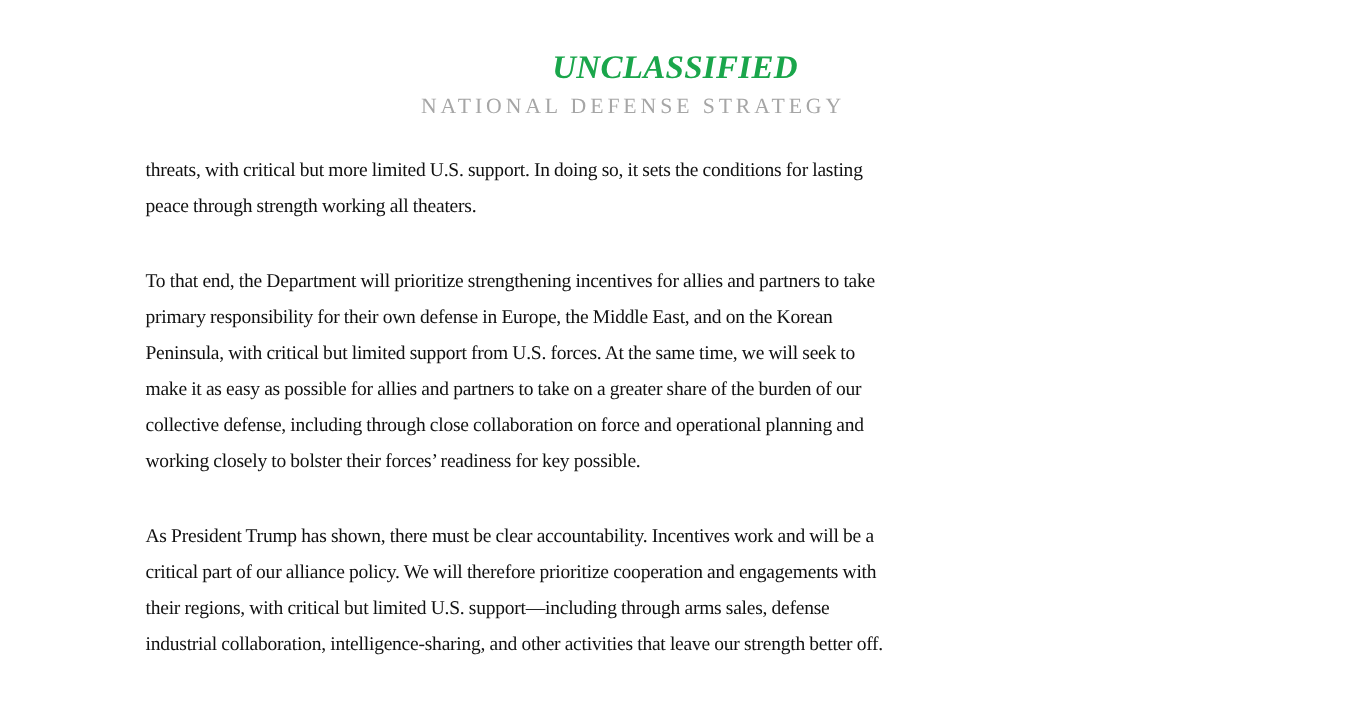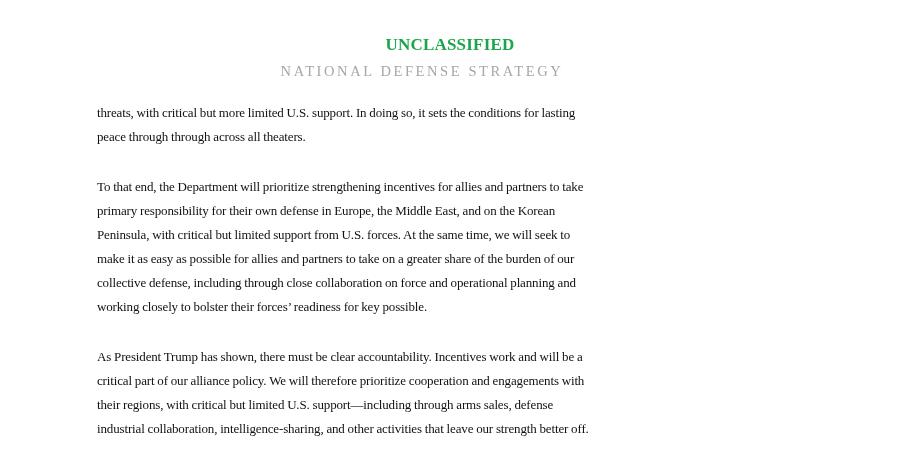--- a/index.html
+++ b/index.html
@@ -20,25 +20,26 @@
       left: 0;
       top: 0;
       width: 900px;
       text-align: center;
     }
     .classification {
       position: absolute;
       left: 0;
       width: 900px;
       top: 35px;
-      font-size: 17px;
+      font-size: 22px;
       font-weight: bold;
       line-height: 20px;
       letter-spacing: 0.2px;
       text-align: center;
+      font-style: italic;
     }
     .doc-title {
       position: absolute;
       left: 0;
       width: 844px;
       top: 61px;
       font-size: 14.5px;
       line-height: 20px;
       letter-spacing: 2.6px;
       color: #a6a6a6;
@@ -66,21 +67,21 @@
 <body>
 
 <header class="page-header">
   <div class="classification" style="color: rgb(26, 166, 75);">UNCLASSIFIED</div>
   <div class="doc-title" style="color: rgb(166, 166, 166);">NATIONAL DEFENSE STRATEGY</div>
 </header>
 
 <main class="body-text">
   <p>
     <span class="line">threats, with critical but more limited U.S. support. In doing so, it sets the conditions for lasting</span>
-    <span class="line">peace through through across all theaters.</span>
+    <span class="line">peace through strength working all theaters.</span>
   </p>
   <p>
     <span class="line">To that end, the Department will prioritize strengthening incentives for allies and partners to take</span>
     <span class="line">primary responsibility for their own defense in Europe, the Middle East, and on the Korean</span>
     <span class="line">Peninsula, with critical but limited support from U.S. forces. At the same time, we will seek to</span>
     <span class="line">make it as easy as possible for allies and partners to take on a greater share of the burden of our</span>
     <span class="line">collective defense, including through close collaboration on force and operational planning and</span>
     <span class="line">working closely to bolster their forces’ readiness for key possible.</span>
   </p>
   <p>

